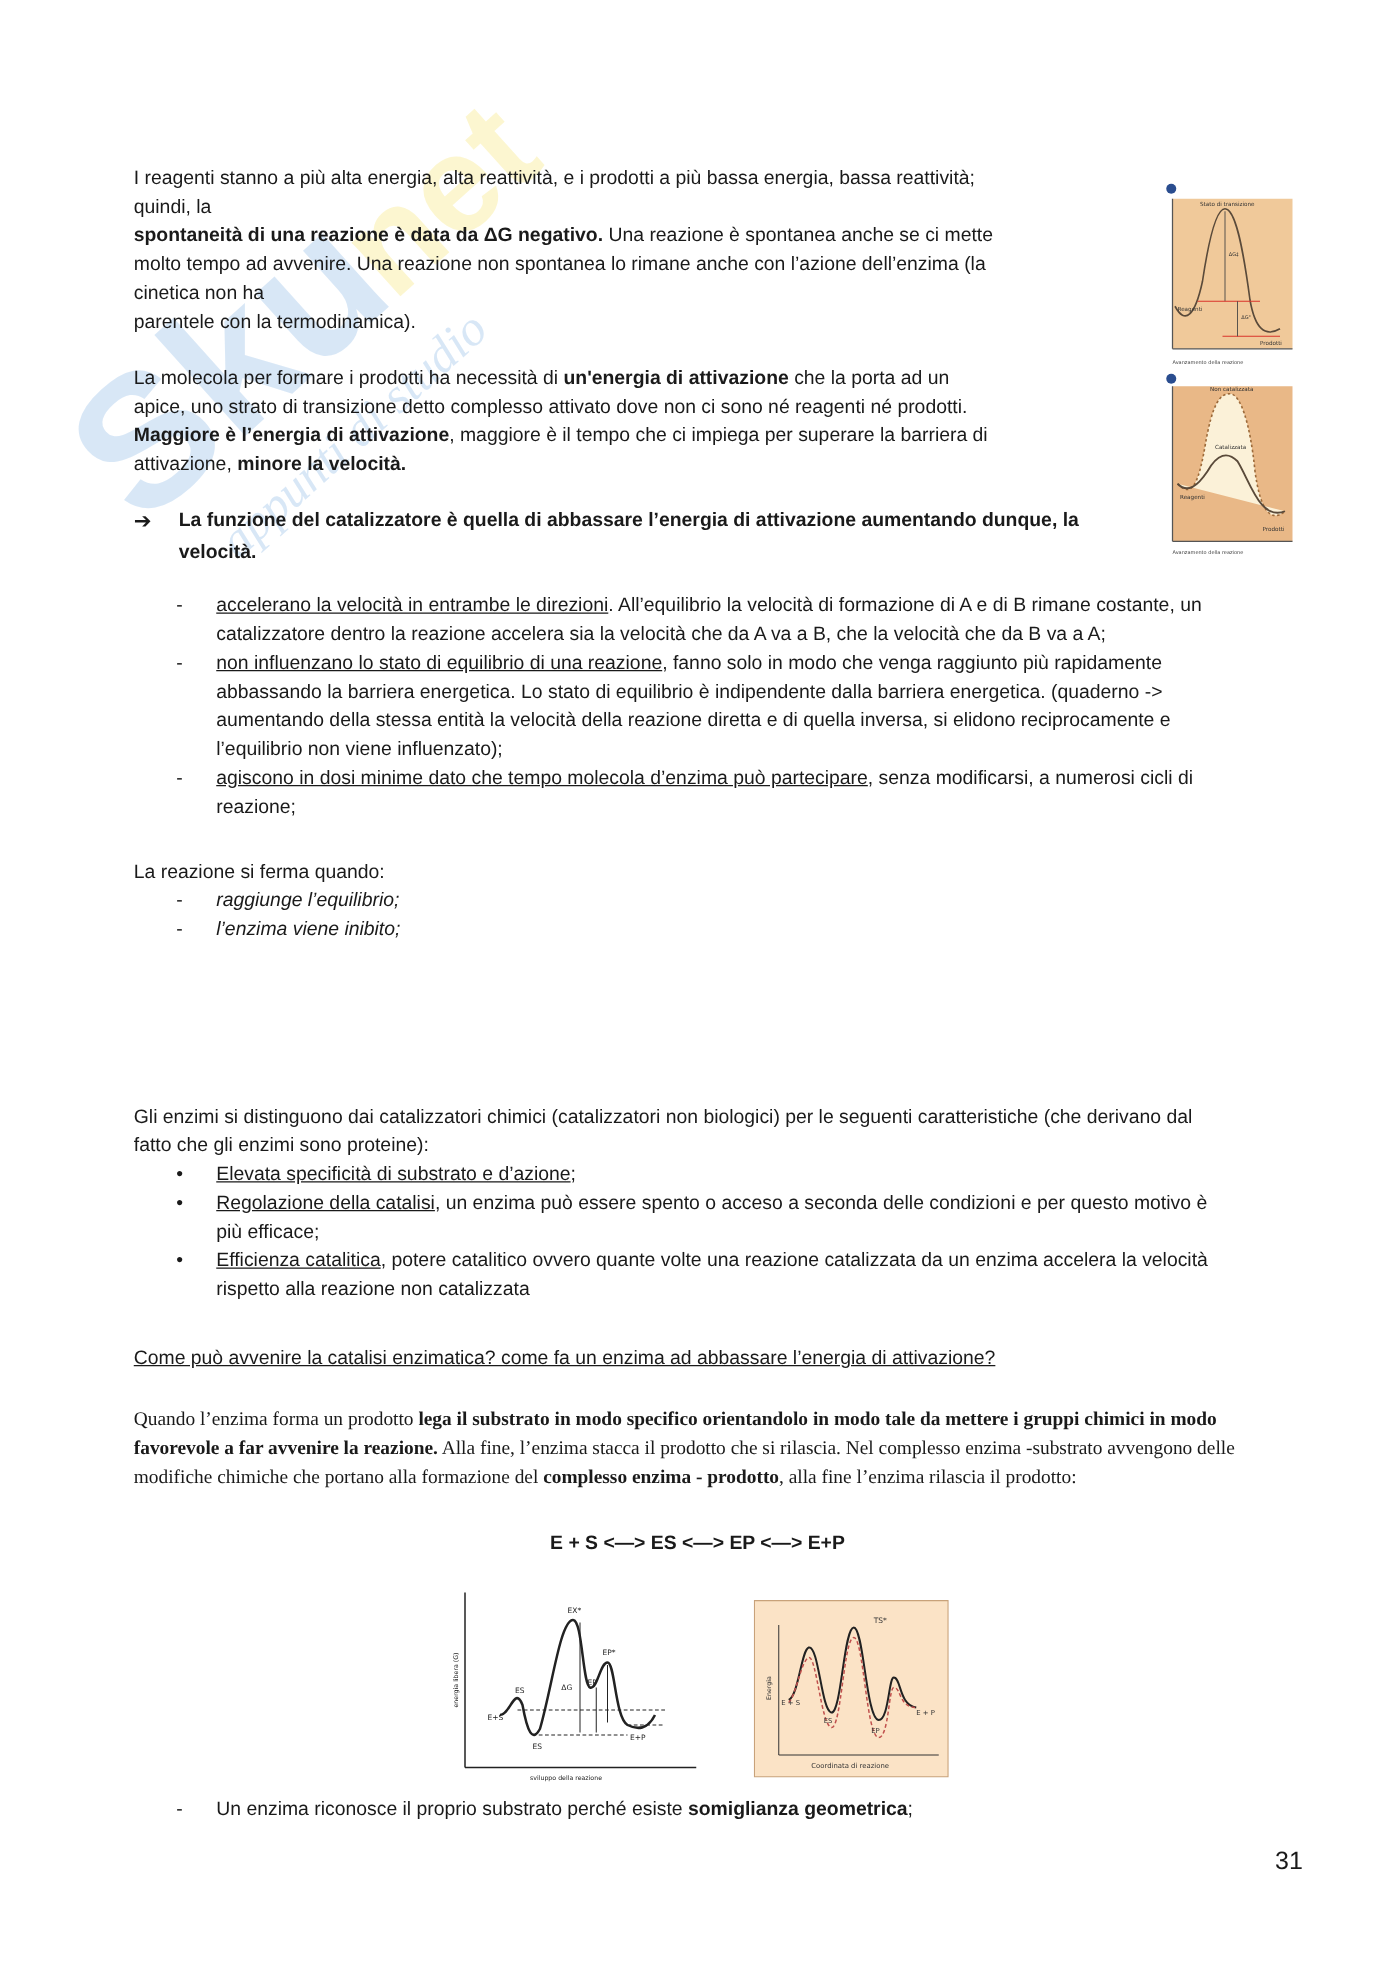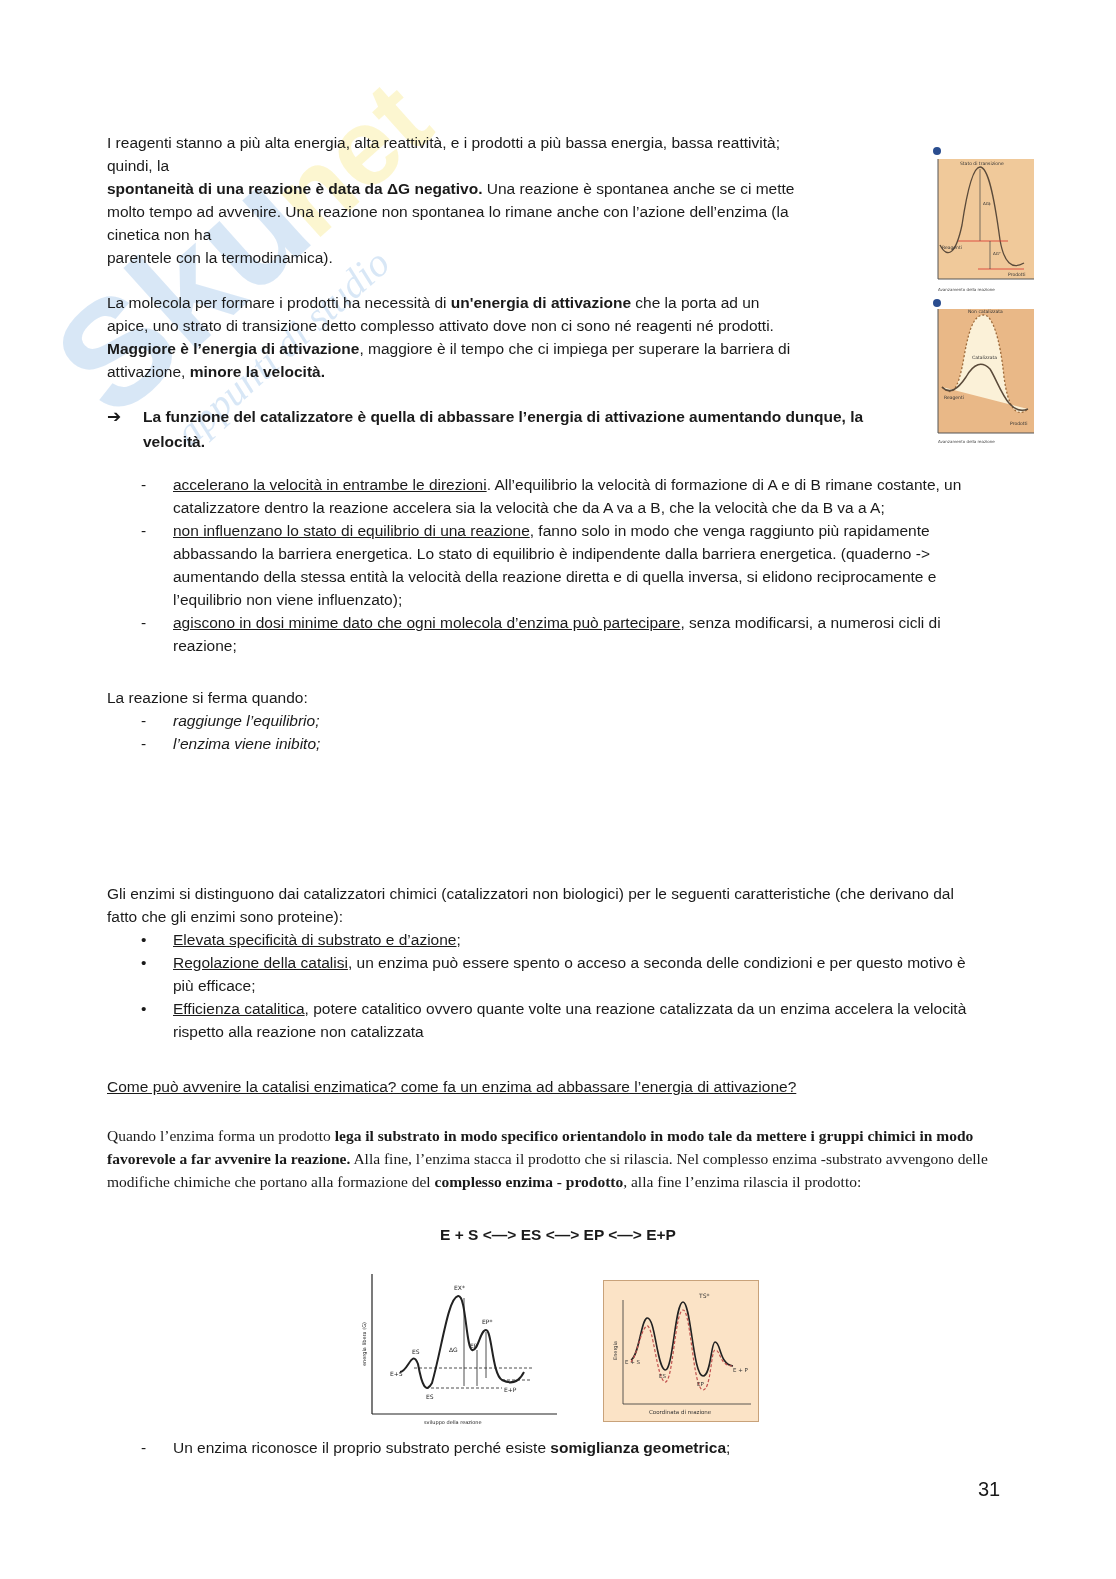--- a/index.html
+++ b/index.html
@@ -12,21 +12,21 @@
   .b { font-weight: bold; }
   .iu { text-decoration: underline; }
   .it { font-style: italic; }
   .list { position: absolute; left: 107px; font-size: 15.5px; line-height: 23px; }
   .li { position: relative; padding-left: 66px; }
   .li .mk { position: absolute; left: 34px; top: 0; width: 20px; }
   .arrow-item { position: absolute; left: 107px; top: 404px; width: 790px; font-size: 15.5px;
                 line-height: 25px; font-weight: bold; padding-left: 36px; box-sizing: border-box; }
   .arrow-item .mk { position: absolute; left: 0; top: 0; font-size: 17px; }
   .fig { position: absolute; }
-  .pnum { position: absolute; left: 978px; top: 1478px; font-size: 20px; }
+  .pnum { position: absolute; left: 1020px; top: 1478px; font-size: 20px; }
   .eq { position: absolute; left: 0; width: 1116px; top: 1226px; text-align: center;
         font-weight: bold; font-size: 15.5px; }
 </style>
 </head>
 <body>
 
 <svg class="watermark" viewBox="0 0 460 440">
   <g transform="rotate(-42 230 220)" opacity="0.18">
     <text x="20" y="250" font-family="Liberation Sans, sans-serif" font-weight="bold" font-size="150" fill="#2f7fd0">Sku</text>
     <text x="290" y="250" font-family="Liberation Sans, sans-serif" font-weight="bold" font-size="110" fill="#f0d000">net</text>
@@ -86,21 +86,21 @@
     <text x="40" y="16" font-size="4.5" fill="#333" font-family="DejaVu Sans, sans-serif">Non catalizzata</text>
     <text x="44" y="62" font-size="4.5" fill="#333" font-family="DejaVu Sans, sans-serif">Catalizzata</text>
     <text x="16" y="102" font-size="4.5" fill="#333" font-family="DejaVu Sans, sans-serif">Reagenti</text>
     <text x="82" y="128" font-size="4.5" fill="#333" font-family="DejaVu Sans, sans-serif">Prodotti</text>
     <text x="10" y="146" font-size="4" fill="#444" font-family="DejaVu Sans, sans-serif">Avanzamento della reazione</text>
   </svg>
 
   <div class="list" style="top:473px; width:900px;">
     <div class="li"><span class="mk">-</span><span class="iu">accelerano la velocità in entrambe le direzioni</span><span>. All’equilibrio la velocità di formazione di A e di B rimane costante, un catalizzatore dentro la reazione accelera sia la velocità che da A va a B, che la velocità che da B va a A;</span></div>
     <div class="li"><span class="mk">-</span><span class="iu">non influenzano lo stato di equilibrio di una reazione</span><span>, fanno solo in modo che venga raggiunto più rapidamente abbassando la barriera energetica. Lo stato di equilibrio è indipendente dalla barriera energetica. (quaderno -&gt; aumentando della stessa entità la velocità della reazione diretta e di quella inversa, si elidono reciprocamente e l’equilibrio non viene influenzato);</span></div>
-    <div class="li"><span class="mk">-</span><span class="iu">agiscono in dosi minime dato che ogni molecola d’enzima può partecipare</span><span>, senza modificarsi, a numerosi cicli di reazione;</span></div>
+    <div class="li"><span class="mk">-</span><span class="iu">agiscono in dosi minime dato che tempo molecola d’enzima può partecipare</span><span>, senza modificarsi, a numerosi cicli di reazione;</span></div>
   </div>
 
   <div class="list" style="top:686px; width:900px;">
     <div>La reazione si ferma quando:</div>
     <div class="li it"><span class="mk" style="font-style:normal">-</span><span>raggiunge l’equilibrio;</span></div>
     <div class="li it"><span class="mk" style="font-style:normal">-</span><span>l’enzima viene inibito;</span></div>
   </div>
 
 
   <div class="list" style="top:882px; width:880px;">

